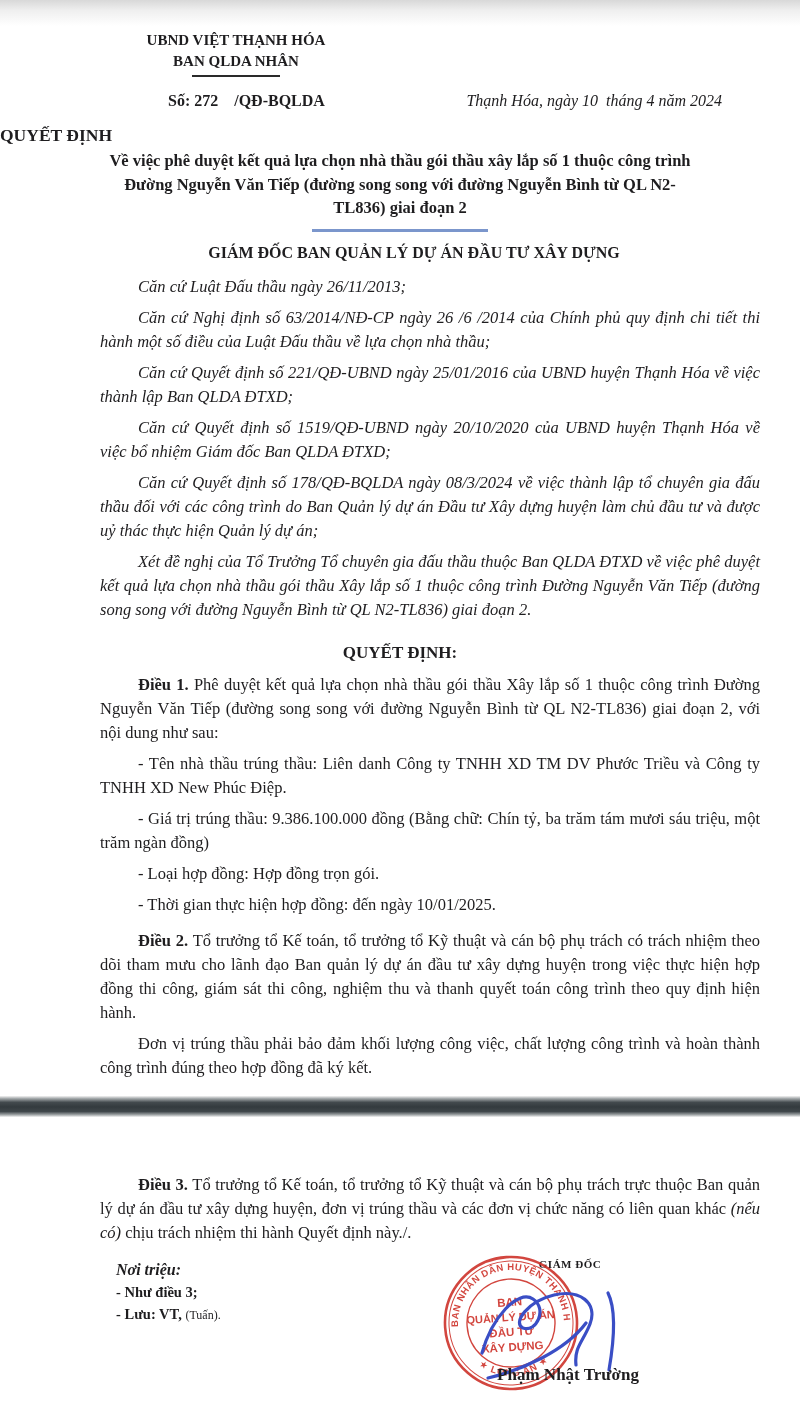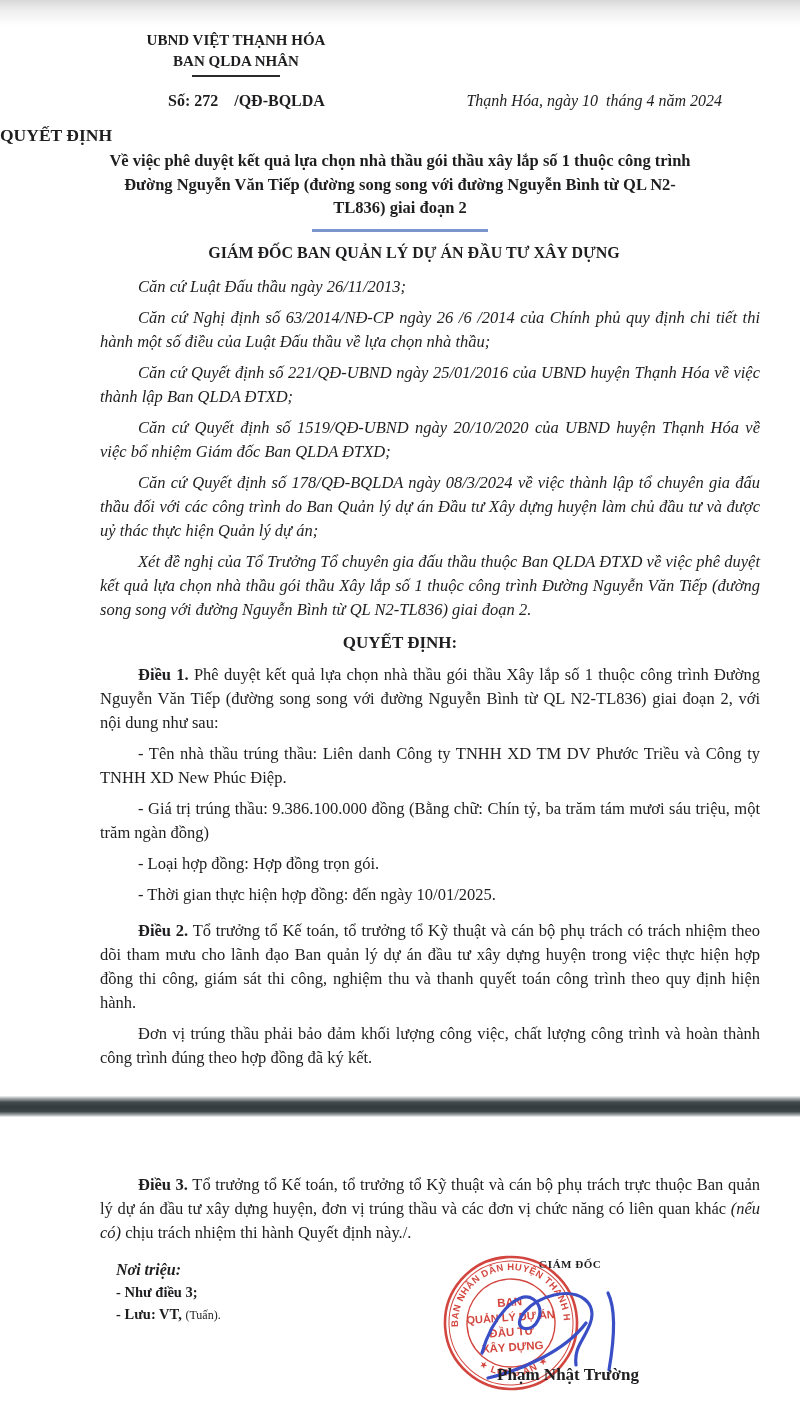--- a/index.html
+++ b/index.html
@@ -23,21 +23,21 @@
   .numline .date{font-style:italic;white-space:pre;}
   .title{margin-top:15px;font-weight:bold;font-size:17.5px;}
   .subject{margin:3px auto 0;width:600px;text-align:center;font-weight:bold;
            font-size:16.5px;line-height:23.5px;}
   .divider{width:176px;height:3px;margin:9px auto 0;background:#7b96cc;}
   .issuer{margin-top:12px;text-align:center;font-weight:bold;font-size:16px;margin-left:28px;}
   .bodytxt{padding:0 40px 0 100px;}
   .para{margin:0 0 7px;font-size:16.5px;line-height:24px;text-align:justify;text-indent:38px;}
   .recitals{margin-top:13px;}
   .recitals .para{font-style:italic;}
-  .order-head{margin:11px 0 10px;text-align:center;font-weight:bold;font-size:17px;}
+  .order-head{margin:21px 0 10px;text-align:center;font-weight:bold;font-size:17px;}
   .b{font-weight:bold;}
   .it{font-style:italic;}
   .art2{margin-top:12px;}
   
   .pagebreak{position:absolute;top:1096px;left:0;width:800px;height:21px;
      background:linear-gradient(to bottom,#f3f3f3 0%,#a3a8aa 12%,#434a4e 30%,#333a3e 52%,#40474b 74%,#a3a8aa 90%,#f5f5f5 100%);}
   
   .page2{position:absolute;top:1117px;left:0;width:800px;height:284px;box-sizing:border-box;}
   .p2body{padding:56px 40px 0 100px;}
   .footer-left{position:absolute;left:116px;top:142px;font-size:15px;line-height:22px;}

